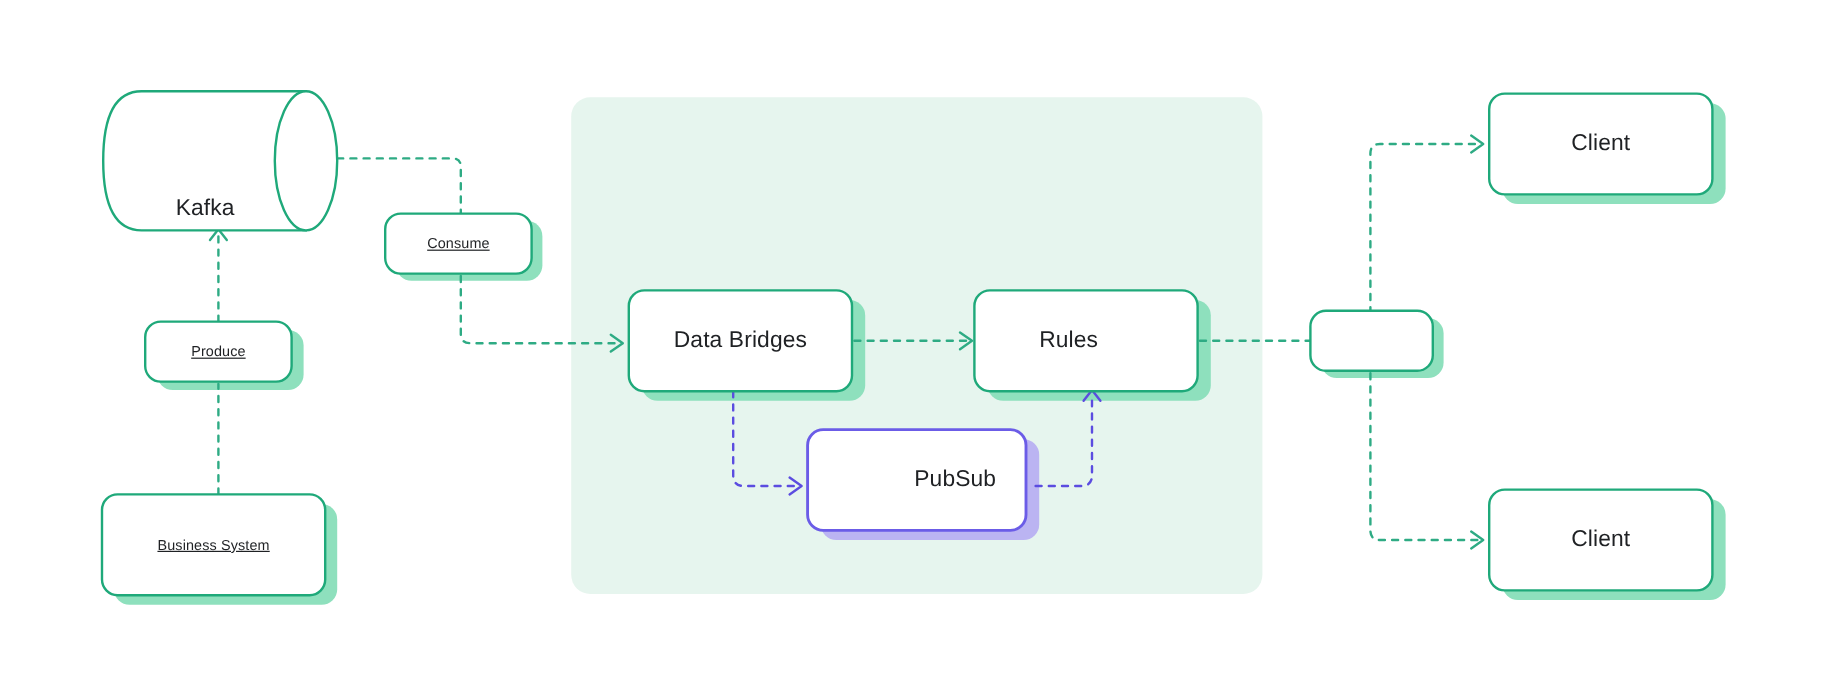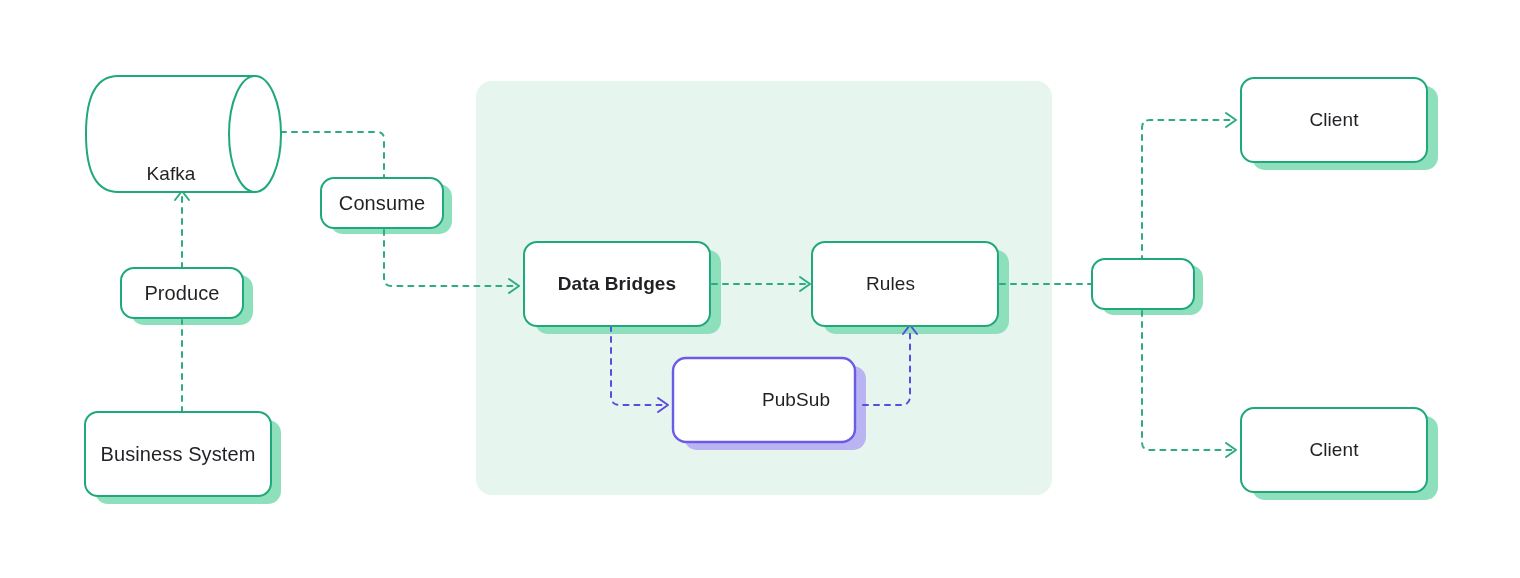--- a/index.html
+++ b/index.html
@@ -41,21 +41,22 @@
     text-align: center;
     font-size: 19px;
     font-weight: 400;
     letter-spacing: 0.1px;
     color: #1f2124;
     line-height: 1.2;
     white-space: nowrap;
     pointer-events: none;
   }
   .node-label.small {
-    font-size: 20px;
+    font-size: 12px;
+    text-decoration: underline;
   }
 </style>
 </head>
 <body>
 
 <div id="diagram-root">
 
   <svg id="wires" viewBox="0 0 1520 578" width="1520" height="578" xmlns="http://www.w3.org/2000/svg">
 
     <rect x="476" y="81" width="576" height="414" rx="16" ry="16" fill="#e6f5ee"></rect>
@@ -125,21 +126,21 @@
   </svg>
 
   <div class="node-label" style="left:86px; top:76px; width:170px; height:116px;margin-top:40px;">Kafka</div>
 
   <div class="node-label small" style="left:121px; top:268px; width:122px; height:50px;">Produce</div>
 
   <div class="node-label small" style="left:85px; top:412px; width:186px; height:84px;">Business System</div>
 
   <div class="node-label small" style="left:321px; top:178px; width:122px; height:50px;">Consume</div>
 
-  <div class="node-label" style="left:524px; top:242px; width:186px; height:84px;font-weight:bold;">Data Bridges</div>
+  <div class="node-label" style="left:524px; top:242px; width:186px; height:84px;">Data Bridges</div>
 
   <div class="node-label" style="left:673px; top:358px; width:182px; height:84px;padding-left:32px;">PubSub</div>
 
   <div class="node-label" style="left:812px; top:242px; width:157px; height:84px;">Rules</div>
 
 
   <div class="node-label" style="left:1241px; top:78px; width:186px; height:84px;">Client</div>
 
   <div class="node-label" style="left:1241px; top:408px; width:186px; height:84px;">Client</div>
 

